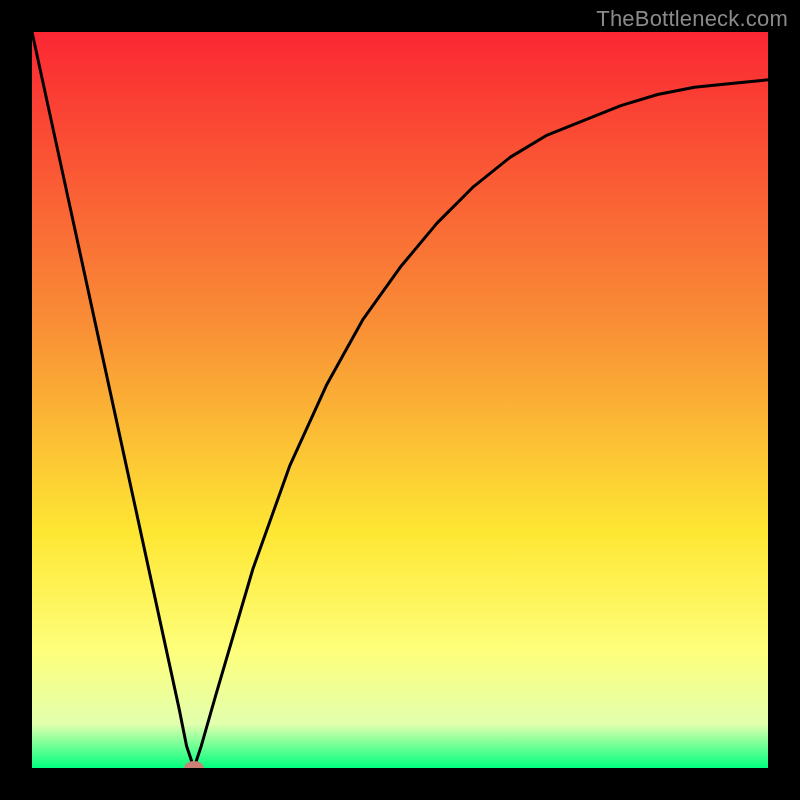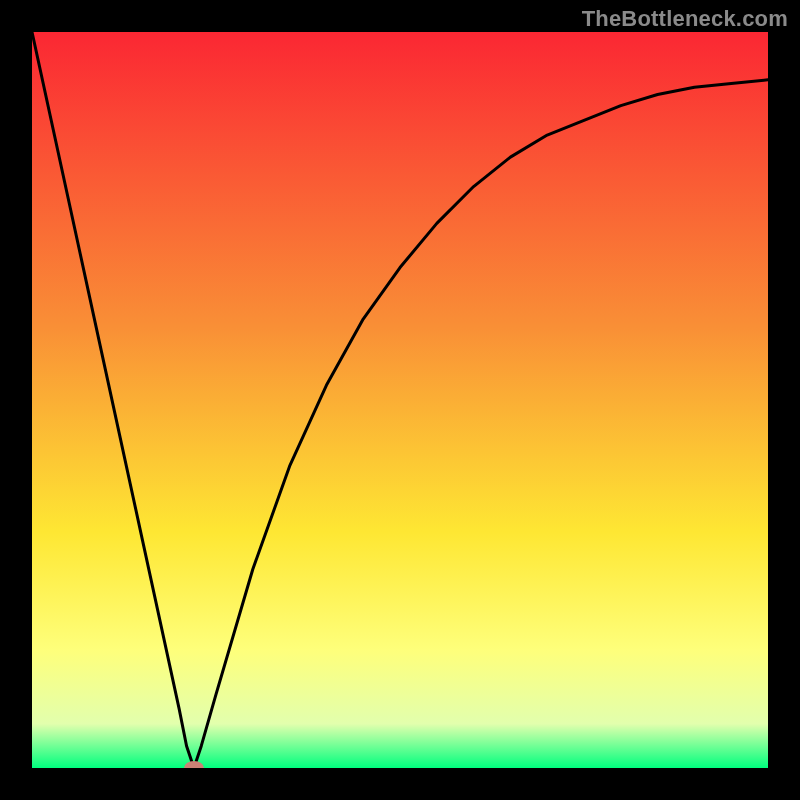--- a/index.html
+++ b/index.html
@@ -26,21 +26,21 @@
     width: 736px;
     height: 736px;
     overflow: hidden;
   }
   .watermark {
     position: absolute;
     top: 6px;
     right: 12px;
     color: #8a8a8a;
     font-size: 22px;
-    font-weight: 700;
+    font-weight: 400;
     letter-spacing: 0.2px;
     user-select: none;
   }
   svg {
     display: block;
   }
   .marker {
     position: absolute;
     width: 20px;
     height: 14px;

